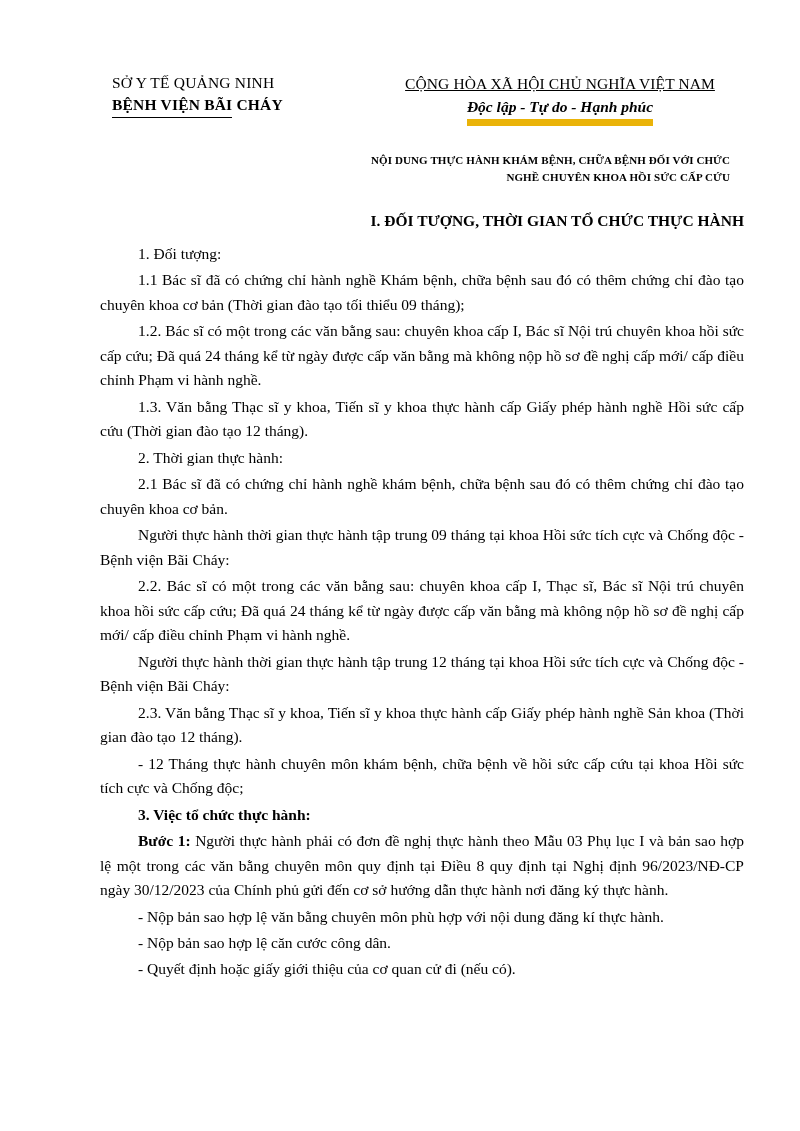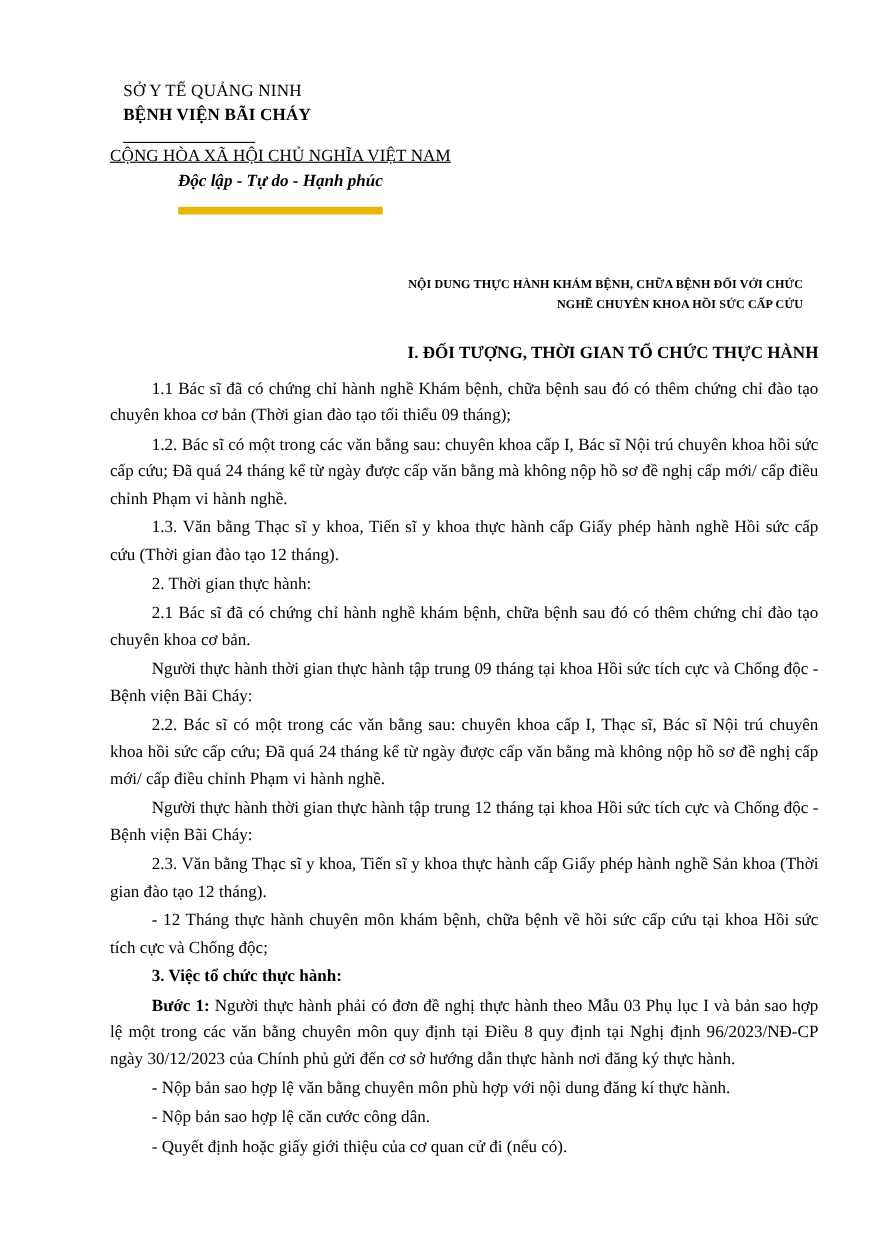--- a/index.html
+++ b/index.html
@@ -16,24 +16,24 @@
   }
   .page {
     position: relative;
     width: 800px;
     height: 1131px;
     box-sizing: border-box;
     padding: 72px 56px 20px 100px;
   }
   .header {
     display: flex;
-    flex-direction: column;
+    flex-direction: row;
     align-items: flex-start;
     justify-content: flex-end;
-    margin-bottom: 56px;
+    margin-bottom: 26px;
   }
   .header-left {
     width: 270px;
     text-align: left;
     padding-left: 12px;
   }
   .header-right {
     flex: 1;
     text-align: center;
     padding-right: 6px;
@@ -45,21 +45,21 @@
   }
   .hdr-line2 {
     font-size: 15.5px;
     font-weight: bold;
     line-height: 1.45;
     letter-spacing: 0.2px;
   }
   .hdr-underline {
     display: inline-block;
     border-bottom: 1px solid #000;
-    padding-bottom: 12px;
+    padding-bottom: 0px;
   }
   .hdr-right1 {
     font-size: 15.5px;
     line-height: 1.5;
     letter-spacing: 0.1px;
     text-decoration: underline;
   }
   .hdr-right2 {
     font-size: 15.5px;
     font-weight: bold;
@@ -115,20 +115,21 @@
     </div>
   </div>
 
   <div class="doc-title">
     <div>NỘI DUNG THỰC HÀNH KHÁM BỆNH, CHỮA BỆNH ĐỐI VỚI CHỨC</div>
     <div>NGHỀ CHUYÊN KHOA HỒI SỨC CẤP CỨU</div>
   </div>
 
   <div class="section-title">I. ĐỐI TƯỢNG, THỜI GIAN TỔ CHỨC THỰC HÀNH</div>
 
+  <p class="para">1. Đối tượng:</p>
   <p class="para">1.1 Bác sĩ đã có chứng chỉ hành nghề Khám bệnh, chữa bệnh sau đó có thêm chứng chỉ đào tạo chuyên khoa cơ bản (Thời gian đào tạo tối thiểu 09 tháng);</p>
   <p class="para">1.2. Bác sĩ có một trong các văn bằng sau: chuyên khoa cấp I, Bác sĩ Nội trú chuyên khoa hồi sức cấp cứu; Đã quá 24 tháng kể từ ngày được cấp văn bằng mà không nộp hồ sơ đề nghị cấp mới/ cấp điều chỉnh Phạm vi hành nghề.</p>
   <p class="para">1.3. Văn bằng Thạc sĩ y khoa, Tiến sĩ y khoa thực hành cấp Giấy phép hành nghề Hồi sức cấp cứu (Thời gian đào tạo 12 tháng).</p>
   <p class="para">2. Thời gian thực hành:</p>
   <p class="para">2.1 Bác sĩ đã có chứng chỉ hành nghề khám bệnh, chữa bệnh sau đó có thêm chứng chỉ đào tạo chuyên khoa cơ bản.</p>
   <p class="para">Người thực hành thời gian thực hành tập trung 09 tháng tại khoa Hồi sức tích cực và Chống độc - Bệnh viện Bãi Cháy:</p>
   <p class="para">2.2. Bác sĩ có một trong các văn bằng sau: chuyên khoa cấp I, Thạc sĩ, Bác sĩ Nội trú chuyên khoa hồi sức cấp cứu; Đã quá 24 tháng kể từ ngày được cấp văn bằng mà không nộp hồ sơ đề nghị cấp mới/ cấp điều chỉnh Phạm vi hành nghề.</p>
   <p class="para">Người thực hành thời gian thực hành tập trung 12 tháng tại khoa Hồi sức tích cực và Chống độc - Bệnh viện Bãi Cháy:</p>
   <p class="para">2.3. Văn bằng Thạc sĩ y khoa, Tiến sĩ y khoa thực hành cấp Giấy phép hành nghề Sản khoa (Thời gian đào tạo 12 tháng).</p>
   <p class="para">- 12 Tháng thực hành chuyên môn khám bệnh, chữa bệnh về hồi sức cấp cứu tại khoa Hồi sức tích cực và Chống độc;</p>

